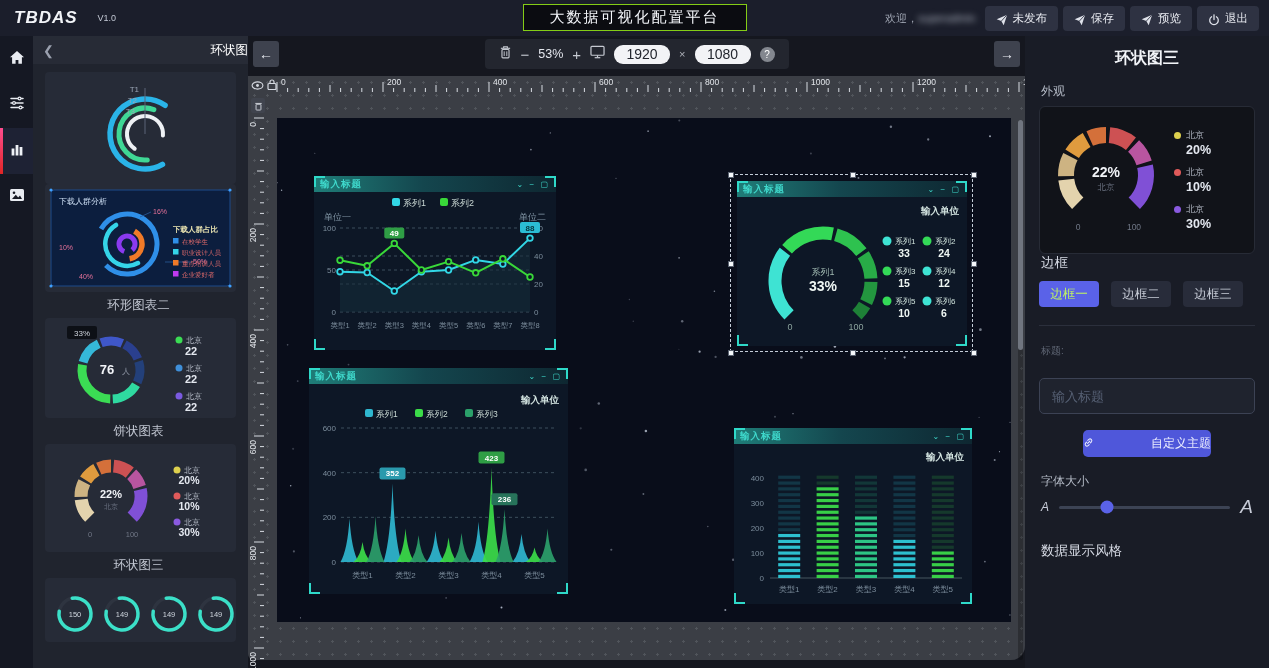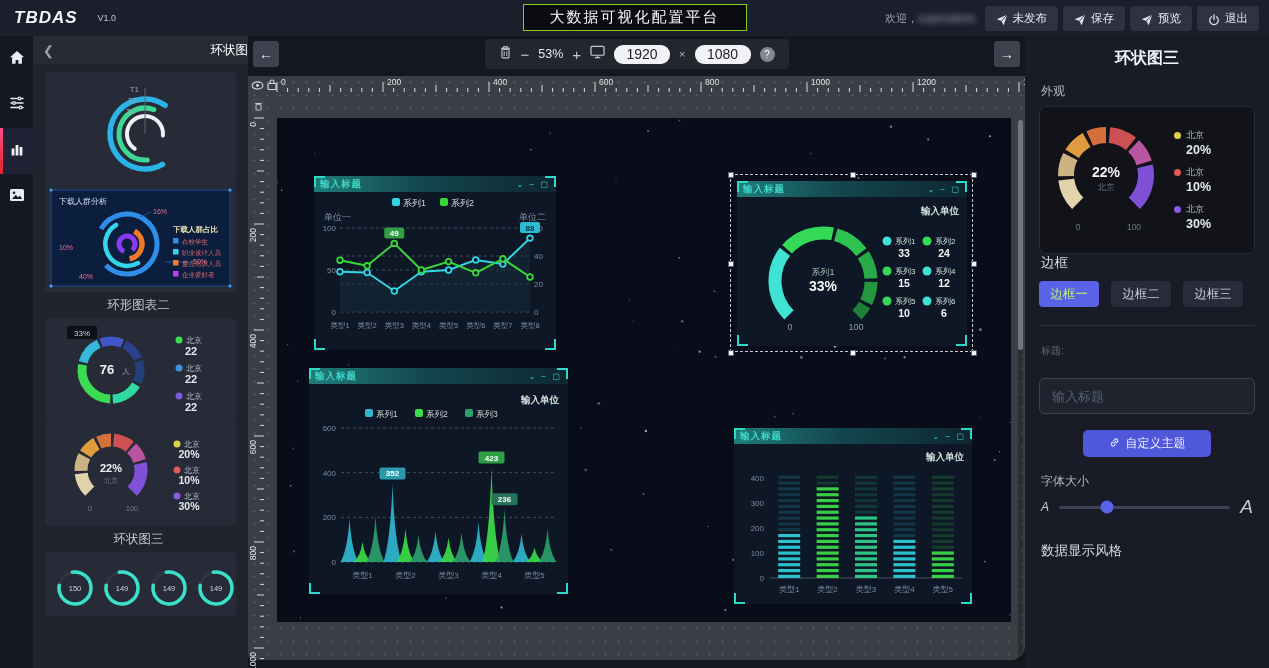--- a/index.html
+++ b/index.html
@@ -82,21 +82,21 @@
   .scheme-row { display:flex; align-items:center; justify-content:space-between; margin:16px 14px 0 16px; }
   .scheme-bar { display:flex; width:130px; height:15px; border:1px solid #dfe3e8; }
   .scheme-cell { flex:1; }
   .btn-row { display:flex; gap:12px; margin:0 14px; }
   .pill-btn { width:60px; height:26px; border-radius:4px; background:#282c3a; color:#c8cdd8; font-size:12.5px; display:flex; align-items:center; justify-content:center; cursor:pointer; }
   .pill-btn.active { background:#5a62e8; color:#bef264; }
   .rp-divider { border-top:1px solid #2b2f3c; margin:18px 14px; }
   .rp-strong { font-size:13.5px; color:#d6dae4; margin:0 16px 9px 16px; }
   #title-input { display:block; margin:8px 14px 0 14px; width:216px; height:36px; background:#1f232e; border:1px solid #3c4254; border-radius:5px; color:#dfe3ea; font-size:13px; padding:0 12px; font-family:"Liberation Sans",sans-serif; }
   #title-input::placeholder { color:#566074; }
-  #theme-btn { margin:16px auto 0 auto; width:128px; height:27px; background:#4f57da; border-radius:5px; display:flex; align-items:center; justify-content:center; gap:6px; font-size:12px; color:#eceeff; cursor:pointer; }
+  #theme-btn { margin:16px auto 0 auto; width:128px; height:27px; background:#4f57da; border-radius:5px; display:flex; align-items:center; justify-content:space-between; gap:6px; font-size:12px; color:#eceeff; cursor:pointer; }
   .slider-row { display:flex; align-items:center; gap:10px; margin:4px 16px 0 16px; }
   .a-small { font-size:12px; font-style:italic; color:#c8ccd8; }
   .a-big { font-size:19px; font-style:italic; color:#c8ccd8; }
   .slider-track { position:relative; flex:1; height:3px; background:#3c4354; border-radius:2px; }
   .slider-thumb { position:absolute; left:28%; top:50%; transform:translate(-50%,-50%); width:13px; height:13px; border-radius:50%; background:#5a62e8; cursor:pointer; }
 </style>
 </head>
 <body>
 
 <div id="page">
@@ -248,20 +248,21 @@
             <circle cx="134" cy="22" r="3.5" fill="#3bdc54"></circle>
             <text x="141" y="25" font-size="8" fill="#b4bac6" text-anchor="start" font-family="Liberation Sans, sans-serif">北京</text>
             <text x="146" y="37" font-size="11" fill="#e4e8f0" text-anchor="middle" font-family="Liberation Sans, sans-serif" font-weight="bold">22</text>
             <circle cx="134" cy="50" r="3.5" fill="#3f8fd9"></circle>
             <text x="141" y="53" font-size="8" fill="#b4bac6" text-anchor="start" font-family="Liberation Sans, sans-serif">北京</text>
             <text x="146" y="65" font-size="11" fill="#e4e8f0" text-anchor="middle" font-family="Liberation Sans, sans-serif" font-weight="bold">22</text>
             <circle cx="134" cy="78" r="3.5" fill="#7a5ae0"></circle>
             <text x="141" y="81" font-size="8" fill="#b4bac6" text-anchor="start" font-family="Liberation Sans, sans-serif">北京</text>
             <text x="146" y="93" font-size="11" fill="#e4e8f0" text-anchor="middle" font-family="Liberation Sans, sans-serif" font-weight="bold">22</text>
           </svg></div>
+      <div class="thumb-caption">饼状图表</div>
       <div class="thumb-card" style="height:108px"><svg id="thumb4" width="191" height="108">
             <path d="M44.79,73.21 A30,30 0 0 1 36.20,55.45" fill="none" stroke="#e3d3ad" stroke-width="13"></path>
             <path d="M36.01,52.84 A30,30 0 0 1 39.32,38.29" fill="none" stroke="#cdb382" stroke-width="13"></path>
             <path d="M40.61,36.01 A30,30 0 0 1 51.46,25.76" fill="none" stroke="#df9b3e" stroke-width="13"></path>
             <path d="M53.80,24.59 A30,30 0 0 1 66.00,22.00" fill="none" stroke="#d4703a" stroke-width="13"></path>
             <path d="M68.61,22.11 A30,30 0 0 1 84.72,28.55" fill="none" stroke="#cd5153" stroke-width="13"></path>
             <path d="M86.69,30.27 A30,30 0 0 1 94.60,42.93" fill="none" stroke="#b855a0" stroke-width="13"></path>
             <path d="M95.28,45.46 A30,30 0 0 1 87.21,73.21" fill="none" stroke="#8050d6" stroke-width="13"></path>
             <text x="66" y="54" font-size="11" fill="#f2f4f8" text-anchor="middle" font-family="Liberation Sans, sans-serif" font-weight="bold">22%</text>
             <text x="66" y="65" font-size="7" fill="#6a7180" text-anchor="middle" font-family="Liberation Sans, sans-serif">北京</text>

